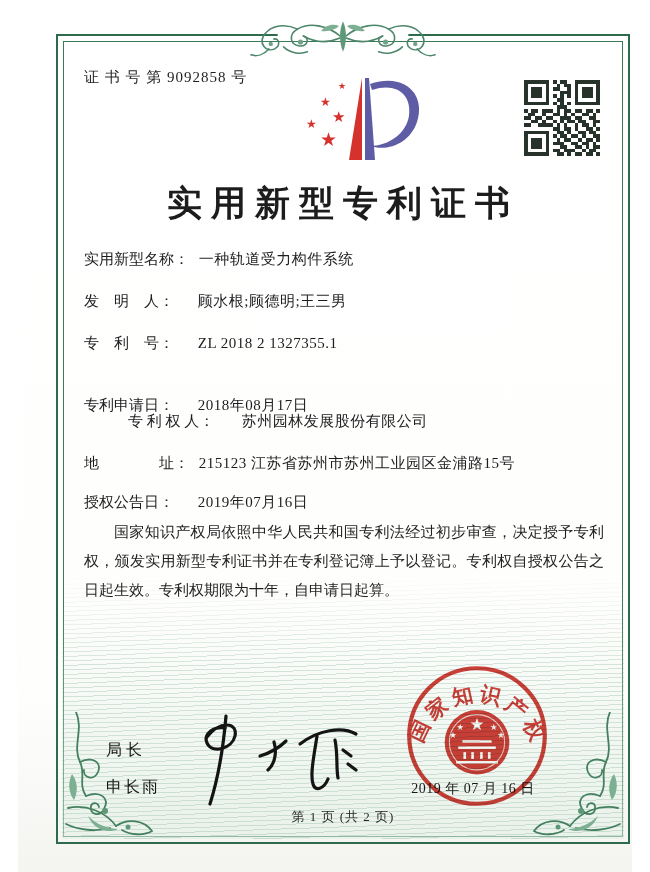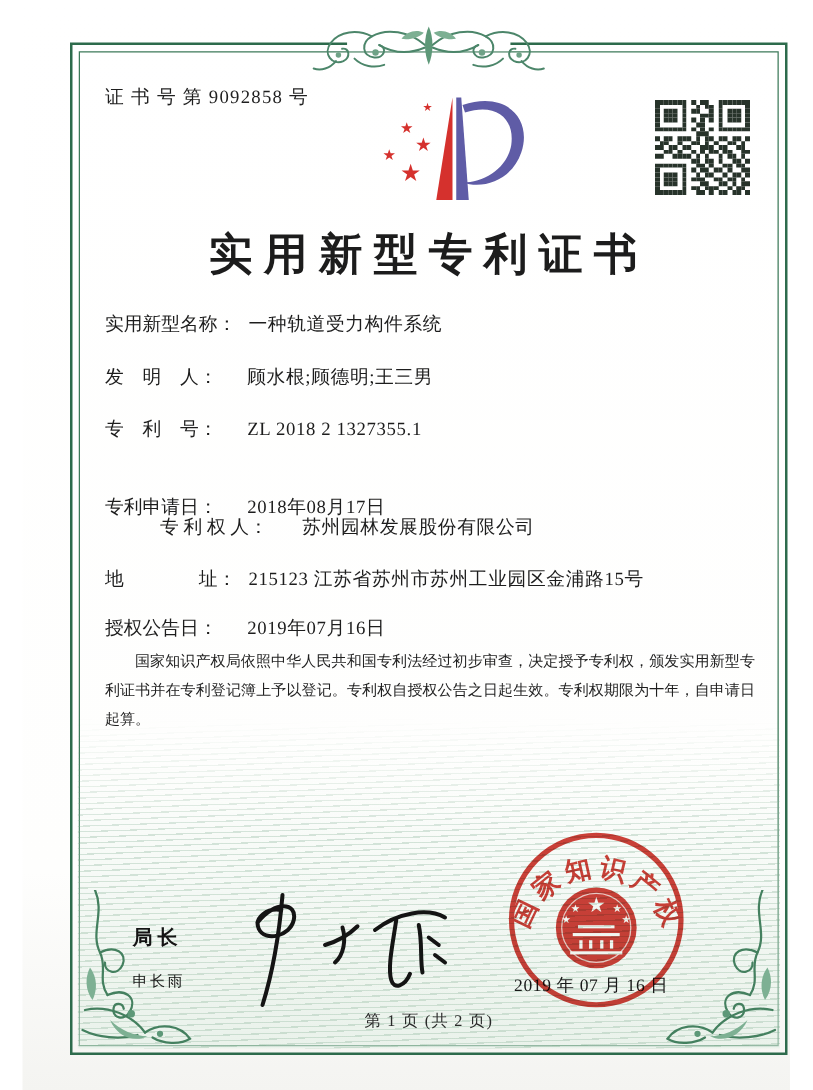--- a/index.html
+++ b/index.html
@@ -47,25 +47,25 @@
     text-align:center; font-size:35px; font-weight:bold; color:#1c1c1c;
     letter-spacing:9px;
   }
   .fields { position:absolute; left:66px; top:0; width:520px; }
   .frow { position:absolute; left:0; font-size:15px; color:#1d1d1d; white-space:nowrap; }
   .frow .lab { display:inline-block; min-width:104px; }
   .frow .val { margin-left:6px; letter-spacing:0.5px; }
   .frow2 { position:absolute; font-size:15px; color:#1d1d1d; white-space:nowrap; }
   .legal {
     position:absolute; left:66px; top:518px; width:520px;
-    font-size:12px; line-height:1.92; color:#1e1e1e; text-align:justify;
+    font-size:15px; line-height:1.92; color:#1e1e1e; text-align:justify;
   }
   .legal p { text-indent:2em; }
-  .director-title { position:absolute; left:88px; top:740px; font-size:16px; letter-spacing:4px; color:#141414;font-weight:bold; }
-  .director-name  { position:absolute; left:88px; top:777px; font-size:12px; letter-spacing:2px; color:#141414; }
+  .director-title { position:absolute; left:88px; top:740px; font-size:16px; letter-spacing:4px; color:#141414; }
+  .director-name  { position:absolute; left:88px; top:777px; font-size:16px; letter-spacing:2px; color:#141414; }
   .signature { position:absolute; left:162px; top:708px; width:200px; height:104px; }
   .seal { position:absolute; left:386px; top:663px; width:146px; height:146px; mix-blend-mode:multiply; opacity:.92; }
   .seal-date {
     position:absolute; left:391px; top:780px; width:128px; text-align:center;
     font-size:14px; color:#181818; letter-spacing:0.5px; white-space:nowrap;
   }
   .page-footer {
     position:absolute; left:0; width:650px; top:808px; text-align:center;
     font-size:13px; color:#2a2a2a; letter-spacing:1px;
   }

